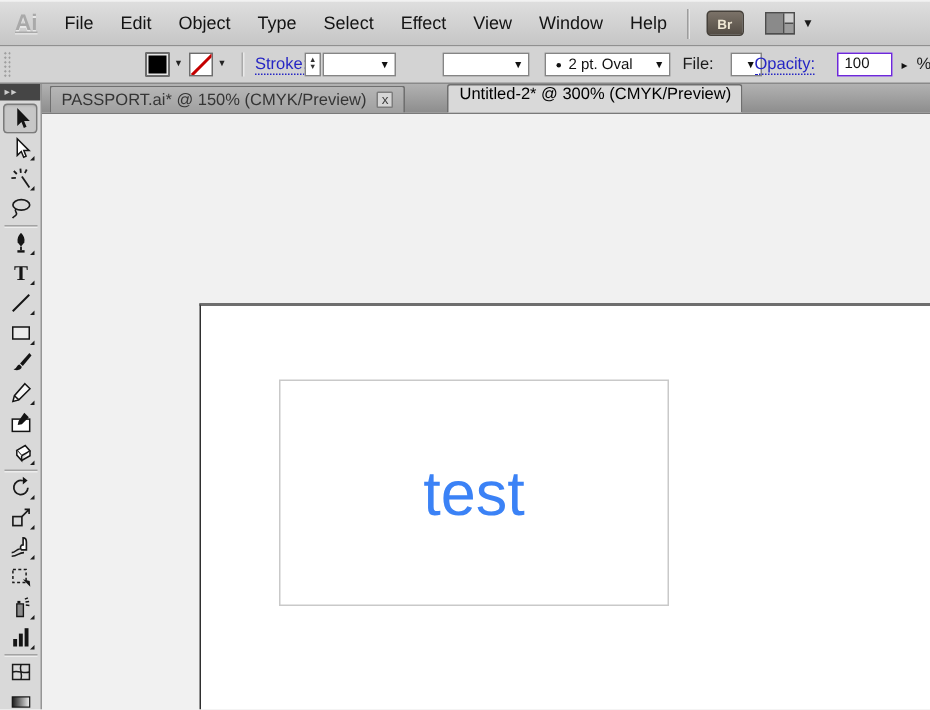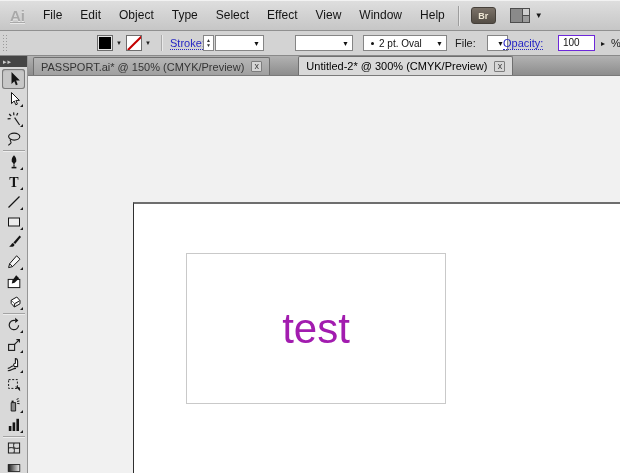--- a/index.html
+++ b/index.html
@@ -116,38 +116,38 @@
     height:20px;background:linear-gradient(#b2b2b2,#8d8d8d);
     border-bottom:1px solid #7a7a7a;display:flex;align-items:flex-end;
     box-sizing:border-box;padding-left:5px;gap:28px;
   }
   .doc-tab{
     display:inline-flex;align-items:center;height:18px;margin-bottom:0;
     border:1px solid #6f6f6f;border-bottom:none;border-radius:2px 2px 0 0;
     padding:0 7px;gap:7px;font-size:11px;box-sizing:border-box;
     background:linear-gradient(#b6b6b6,#a0a0a0);color:#353535;
   }
-  .doc-tab.active{background:#d9d9d9;color:#000;height:19px;}
+  .doc-tab.active{background:#d9d9d9;color:#000;height:19px;flex-direction:column;}
   .tab-close{
     width:11px;height:11px;border:1px solid #7d7d7d;background:#d6d6d6;
     color:#3c3c3c;font-size:9px;line-height:9px;text-align:center;border-radius:1px;
     box-sizing:border-box;
   }
   
   .canvas{flex:1;position:relative;background:#f1f1f1;overflow:hidden;}
   .artboard{
     position:absolute;left:105px;top:126px;right:-2px;bottom:-2px;
     background:#ffffff;border-top:2px solid #6e6e6e;border-left:1px solid #2f2f2f;
   }
   .text-frame{
     position:absolute;left:52px;top:49px;width:260px;height:151px;
     border:1px solid #c9c9c9;display:flex;align-items:center;justify-content:center;
     box-sizing:border-box;
   }
-  .art-text{font-size:42px;color:#a21caf;letter-spacing:0px;}
+  .art-text{font-size:42px;color:#3b82f6;letter-spacing:0px;}
 </style>
 </head>
 <body>
 
 <div class="menubar">
   <span class="app-logo">Ai</span>
   <div class="menu-items">
       <div class="menu-item">File</div>
       <div class="menu-item">Edit</div>
       <div class="menu-item">Object</div>

